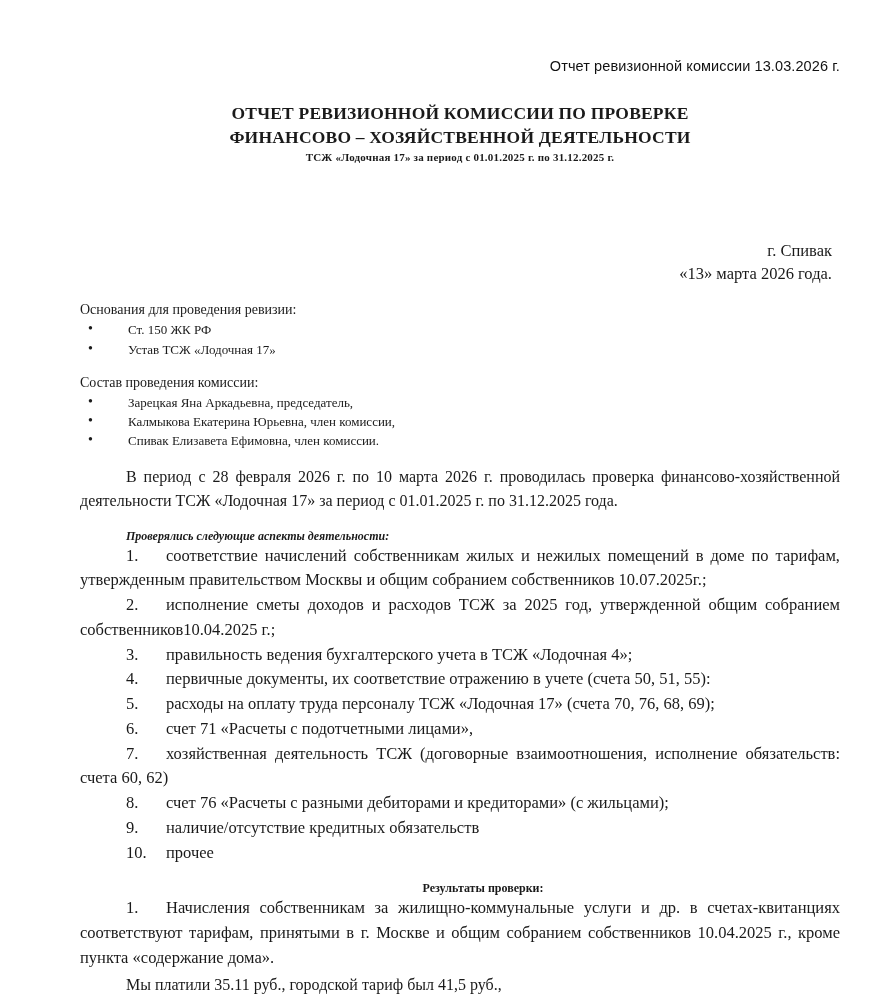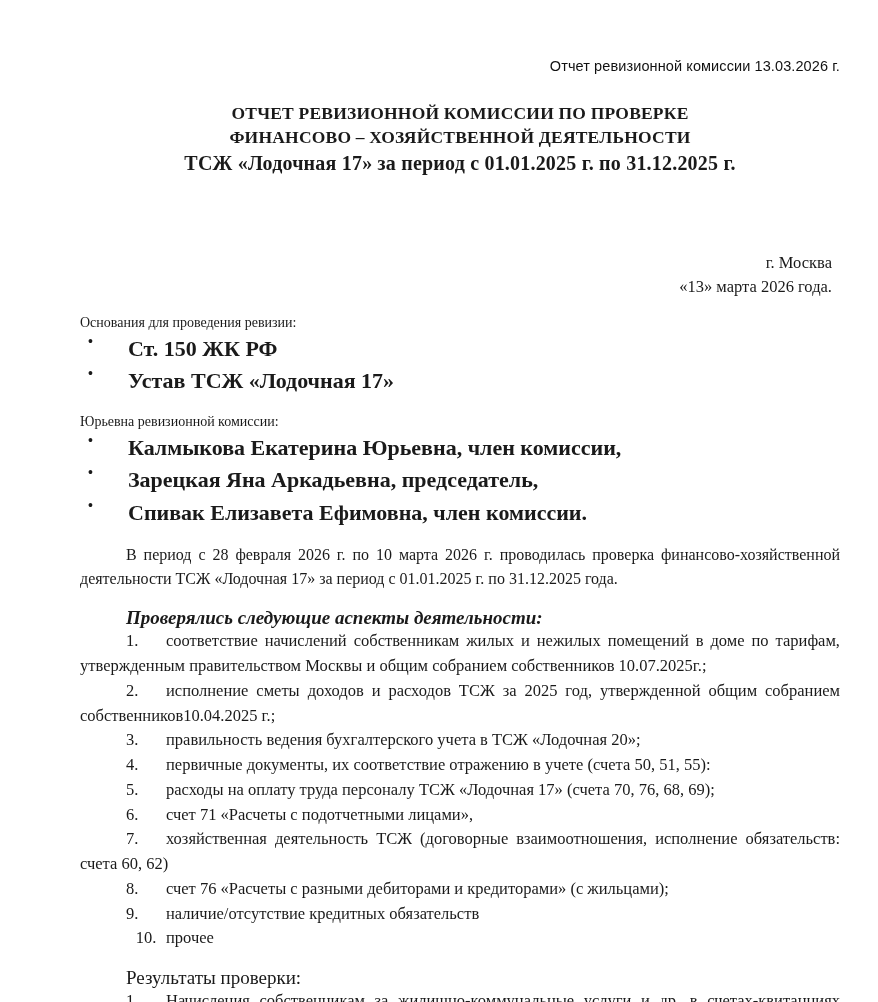--- a/index.html
+++ b/index.html
@@ -46,21 +46,21 @@
     line-height: 1.36;
     letter-spacing: 0.2px;
     margin: 0 auto;
     width: 640px;
   }
   .title-line {
     display: block;
     white-space: nowrap;
   }
   .title-line.l3 {
-    font-size: 20px;
+    font-size: 11px;
   }
   .place-block {
     margin-top: 74px;
     text-align: right;
     padding-right: 8px;
     font-size: 16.5px;
     line-height: 1.45;
   }
   .section-head {
     font-weight: normal;
@@ -69,63 +69,61 @@
     margin-bottom: 2px;
   }
   .bullets {
     list-style: none;
     margin: 0;
     padding: 0;
   }
   .bullets li {
     position: relative;
     padding-left: 48px;
-    font-size: 22px;
+    font-size: 13px;
     line-height: 1.48;
-    font-weight: bold;
   }
   .bullets li::before {
     content: "\2022";
     position: absolute;
     left: 8px;
     top: -1px;
     font-size: 14px;
   }
   .para {
     font-size: 16px;
     line-height: 1.5;
     text-align: justify;
     text-indent: 46px;
     margin-top: 14px;
   }
   .sub-head {
     font-weight: bold;
     font-style: italic;
-    font-size: 19px;
+    font-size: 12px;
     margin-top: 16px;
     padding-left: 46px;
   }
   .sub-head.plain {
     font-style: normal;
   }
   .li-hang {
     display: block;
     font-size: 16.5px;
     line-height: 1.5;
     text-align: justify;
   }
   .li-hang .marker {
     display: inline-block;
     width: 40px;
     margin-left: 46px;
     text-align: left;
   }
   .li-hang .marker.wide {
     width: 40px;
-    text-align: center;
   }
   .page-bottom-mark {
     position: absolute;
     bottom: 6px;
     left: 50%;
     transform: translateX(-50%);
     width: 2px;
     height: 10px;
     background: #cccccc;
   }
@@ -139,55 +137,55 @@
 
   <div class="doc-body">
 
     <div class="title-block">
       <span class="title-line l1">ОТЧЕТ РЕВИЗИОННОЙ КОМИССИИ ПО ПРОВЕРКЕ</span>
       <span class="title-line l2">ФИНАНСОВО – ХОЗЯЙСТВЕННОЙ ДЕЯТЕЛЬНОСТИ</span>
       <span class="title-line l3">ТСЖ «Лодочная 17» за период с 01.01.2025 г. по 31.12.2025 г.</span>
     </div>
 
     <div class="place-block">
-      <div>г. Москва</div>
+      <div>г. Спивак</div>
       <div>«13» марта 2026 года.</div>
     </div>
 
     <div class="section-head">Основания для проведения ревизии:</div>
     <ul class="bullets">
       <li>Ст. 150 ЖК РФ</li>
       <li>Устав ТСЖ «Лодочная 17»</li>
     </ul>
 
-    <div class="section-head">Юрьевна ревизионной комиссии:</div>
+    <div class="section-head">Состав проведения комиссии:</div>
     <ul class="bullets">
+      <li>Зарецкая Яна Аркадьевна, председатель,</li>
       <li>Калмыкова Екатерина Юрьевна, член комиссии,</li>
-      <li>Зарецкая Яна Аркадьевна, председатель,</li>
       <li>Спивак Елизавета Ефимовна, член комиссии.</li>
     </ul>
 
     <p class="para">В период с 28 февраля 2026 г. по 10 марта 2026 г. проводилась проверка финансово-хозяйственной деятельности ТСЖ «Лодочная 17» за период с 01.01.2025 г. по 31.12.2025 года.</p>
 
     <div class="sub-head">Проверялись следующие аспекты деятельности:</div>
 
     <div class="numlist">
       <div class="li-hang"><span class="marker">1.</span><span>соответствие начислений собственникам жилых и нежилых помещений в доме по тарифам, утвержденным правительством Москвы и общим собранием собственников 10.07.2025г.;</span></div>
       <div class="li-hang"><span class="marker">2.</span><span>исполнение сметы доходов и расходов ТСЖ за 2025 год, утвержденной общим собранием собственников10.04.2025 г.;</span></div>
-      <div class="li-hang"><span class="marker">3.</span><span>правильность ведения бухгалтерского учета в ТСЖ «Лодочная 20»;</span></div>
+      <div class="li-hang"><span class="marker">3.</span><span>правильность ведения бухгалтерского учета в ТСЖ «Лодочная 4»;</span></div>
       <div class="li-hang"><span class="marker">4.</span><span>первичные документы, их соответствие отражению в учете (счета 50, 51, 55):</span></div>
       <div class="li-hang"><span class="marker">5.</span><span>расходы на оплату труда персоналу ТСЖ «Лодочная 17» (счета  70, 76, 68, 69);</span></div>
       <div class="li-hang"><span class="marker">6.</span><span>счет 71 «Расчеты с подотчетными лицами»,</span></div>
       <div class="li-hang"><span class="marker">7.</span><span>хозяйственная деятельность ТСЖ (договорные взаимоотношения, исполнение обязательств: счета 60, 62)</span></div>
       <div class="li-hang"><span class="marker">8.</span><span>счет 76 «Расчеты с разными дебиторами и кредиторами» (с жильцами);</span></div>
       <div class="li-hang"><span class="marker">9.</span><span>наличие/отсутствие кредитных обязательств</span></div>
       <div class="li-hang"><span class="marker wide">10.</span><span>прочее</span></div>
     </div>
 
-    <div class="sub-head plain" style="font-weight:normal; font-style:normal;">Результаты проверки:</div>
+    <div class="sub-head plain" style="font-weight:bold; font-style:normal;text-align:center;">Результаты проверки:</div>
 
     <div class="numlist">
       <div class="li-hang"><span class="marker">1.</span><span>Начисления собственникам за жилищно-коммунальные услуги и др. в счетах-квитанциях соответствуют тарифам, принятыми в г. Москве и общим собранием собственников 10.04.2025  г., кроме пункта «содержание дома».</span></div>
     </div>
 
     <div class="para" style="margin-top:2px;">Мы платили 35.11 руб., городской тариф был 41,5 руб.,</div>
 
   </div>
 
   <div class="page-bottom-mark"></div>

